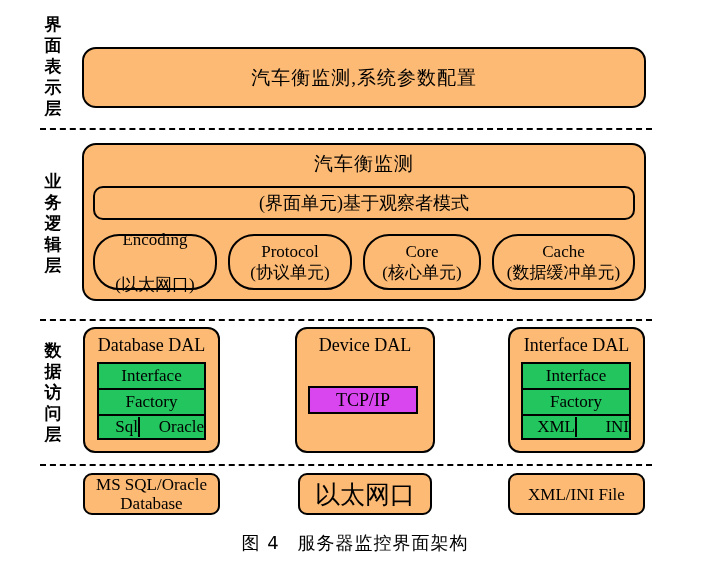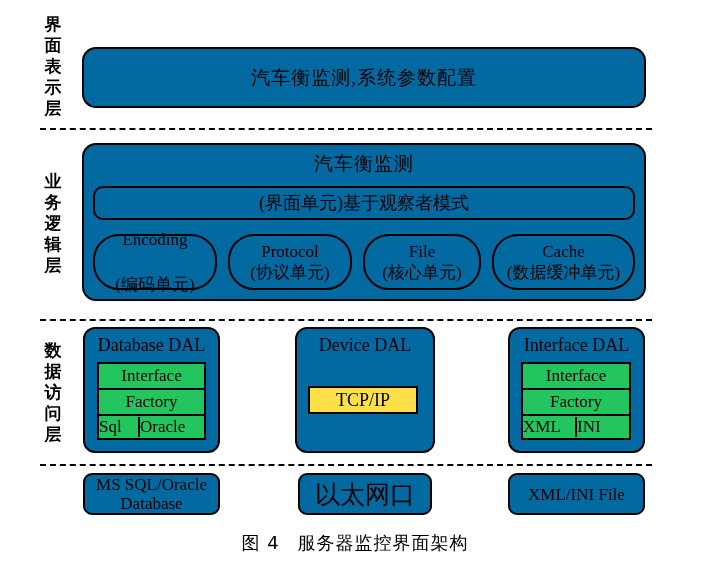--- a/index.html
+++ b/index.html
@@ -40,21 +40,21 @@
     left: 40px;
     width: 612px;
     height: 0;
     border-top: 2px dashed #000;
   }
 
   
   .rbox {
     position: absolute;
     border: 2px solid #000;
-    background: #0369a1;
+    background: #fdba74;
     box-sizing: border-box;
   }
   .r-lg { border-radius: 14px; }
   .r-md { border-radius: 12px; }
   .r-sm { border-radius: 10px; }
 
   .ctr {
     display: flex;
     align-items: center;
     justify-content: center;
@@ -113,32 +113,32 @@
     border-bottom: 2px solid #000;
     box-sizing: border-box;
     text-align: center;
     font-size: 17px;
     display: flex; align-items: center; justify-content: center;
   }
   .dal-row:last-child { border-bottom: none; }
   .dal-split { display: flex; }
   .dal-split > div {
     box-sizing: border-box;
-    display: flex; align-items: center; justify-content: flex-start;
+    display: flex; align-items: center; justify-content: flex-end;
     font-size: 17px;
   }
   .dal-split > div:first-child { border-right: 2px solid #000; }
 
   .sq-box {
     position: absolute;
     border: 2px solid #000;
     box-sizing: border-box;
     display: flex; align-items: center; justify-content: center;
     font-size: 18px;
-    background: #fde047;
+    background: #d946ef;
   }
 
   
   .res-box {
     top: 473px; height: 42px;
     font-size: 17px;
     line-height: 19px;
     flex-direction: column;
     border-radius: 9px;
   }
@@ -198,30 +198,30 @@
 <div class="rbox r-lg" id="business-box">
   <div id="business-title">汽车衡监测</div>
 </div>
 
 <div class="rbox r-sm ctr" id="observer-box">
   <span>(界面单元)基于观察者模式</span>
 </div>
 
 <div class="rbox unit-box ctr" style="left:93px; width:124px;gap:24px;">
   <span class="u-en">Encoding</span>
-  <span class="u-cn">(编码单元)</span>
+  <span class="u-cn">(以太网口)</span>
 </div>
 
 <div class="rbox unit-box ctr" style="left:228px; width:124px;">
   <span class="u-en">Protocol</span>
   <span class="u-cn">(协议单元)</span>
 </div>
 
 <div class="rbox unit-box ctr" style="left:363px; width:118px;">
-  <span class="u-en">File</span>
+  <span class="u-en">Core</span>
   <span class="u-cn">(核心单元)</span>
 </div>
 
 <div class="rbox unit-box ctr" style="left:492px; width:143px;">
   <span class="u-en">Cache</span>
   <span class="u-cn">(数据缓冲单元)</span>
 </div>
 
 <div class="rbox r-md dal-box" style="left:83px; width:137px;">
   <div class="dal-title">Database DAL</div>

